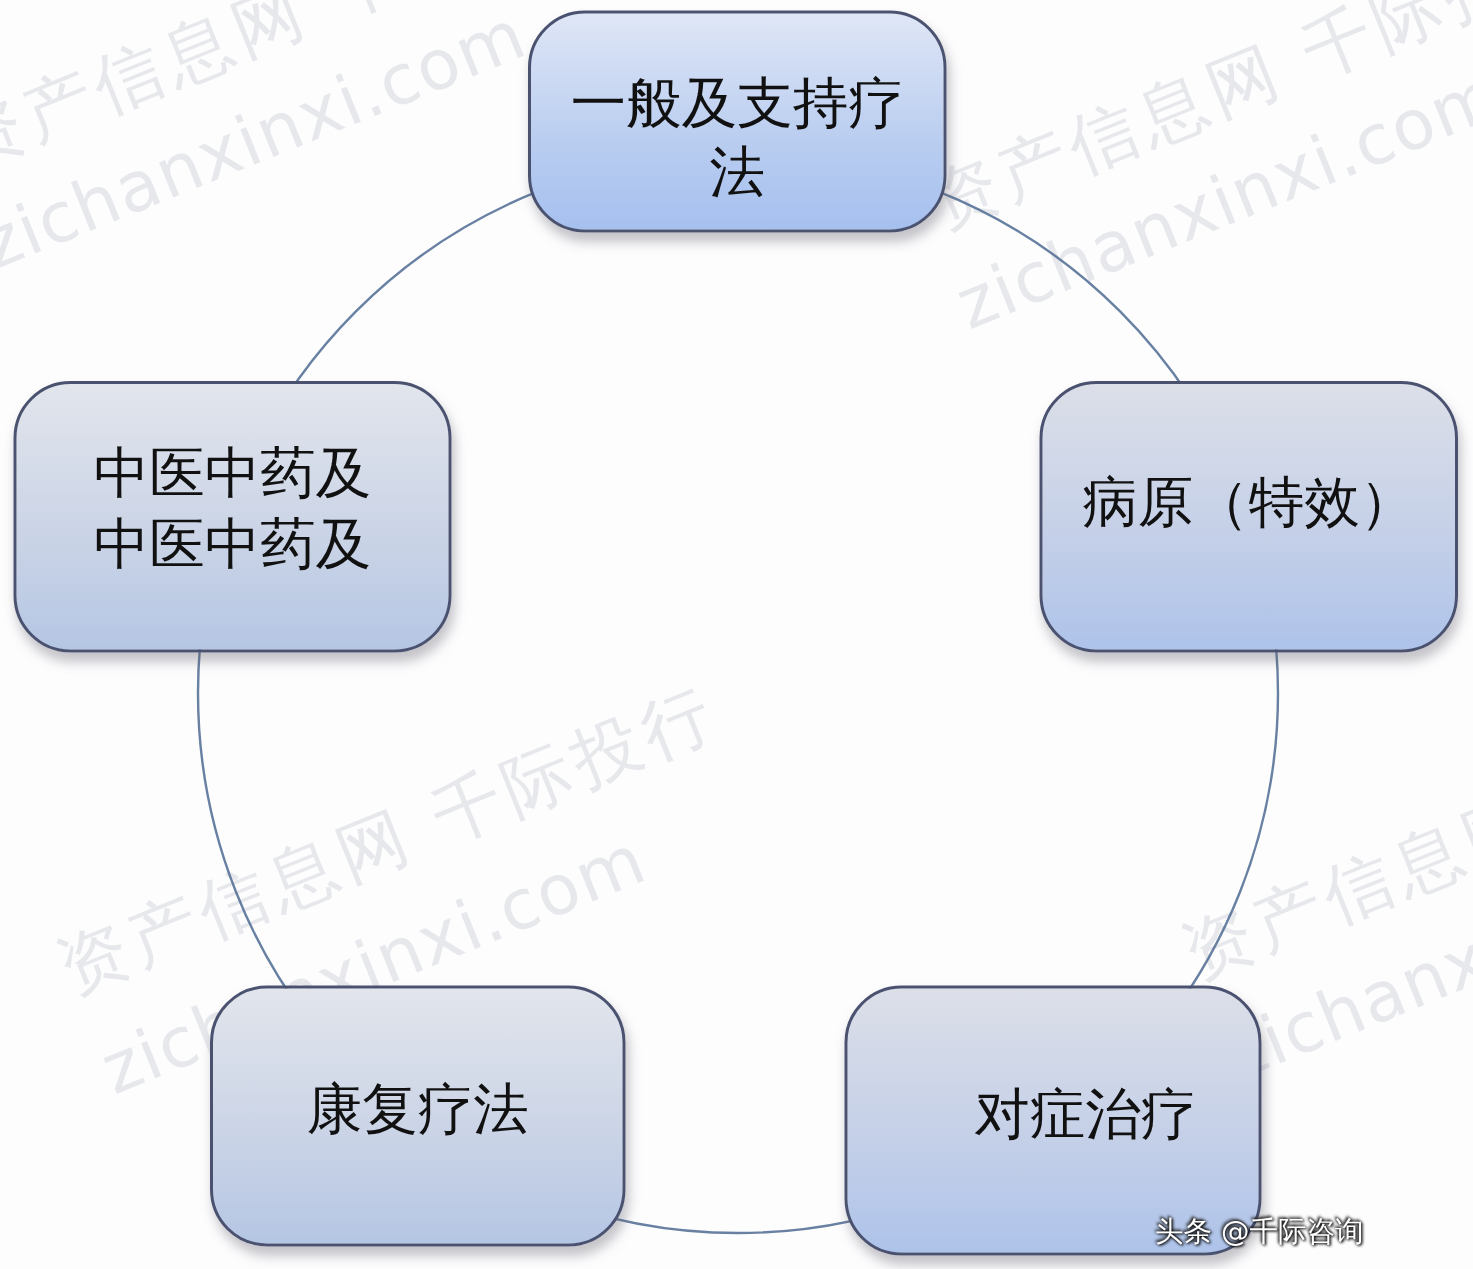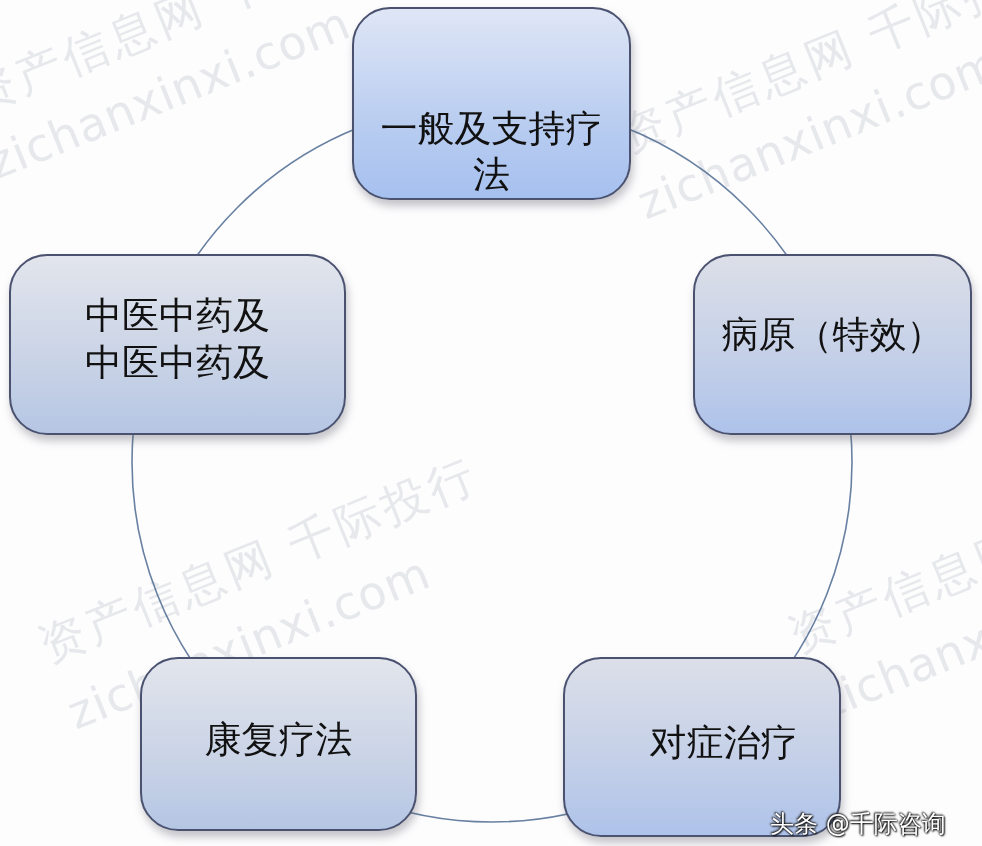--- a/index.html
+++ b/index.html
@@ -23,42 +23,42 @@
       box-shadow: 2px 6px 8px rgba(90,90,100,0.35);
       display: flex; align-items: center; justify-content: center;
       text-align: center; color: #111;
       font-family: "DejaVu Sans", sans-serif;
     }
     .node-text { line-height: 1.25; font-size: 37px; }
     .g-blue { background: linear-gradient(180deg, #dfe6f6 0%, #b9cdf0 60%, #a6c0ef 100%); }
     .g-grey { background: linear-gradient(180deg, #e2e5ec 0%, #c9d3e6 60%, #b5c6e4 100%); }
     .g-mix { background: linear-gradient(180deg, #dcdfe8 0%, #c3cfe8 60%, #aec3ea 100%); }
     .credit {
-      position: absolute; left: 770px; top: 808px; font-size: 24px; color: #fff;
+      position: absolute; left: 770px; top: 808px; font-size: 19px; color: #fff;
       text-shadow: 0 0 2px #000, 1px 1px 2px #000, -1px -1px 2px #333;
       font-family: "DejaVu Sans", sans-serif;
     }
   </style>
 </head>
 <body>
 
 <div class="watermark wm-cn" style="left:-40px; top:70px;">资产信息网 千际投行</div>
 <div class="watermark wm-en" style="left:-20px; top:140px;">zichanxinxi.com</div>
 <div class="watermark wm-cn" style="left:610px; top:110px;">资产信息网 千际投行</div>
 <div class="watermark wm-en" style="left:630px; top:180px;">zichanxinxi.com</div>
 <div class="watermark wm-cn" style="left:30px; top:620px;">资产信息网 千际投行</div>
 <div class="watermark wm-en" style="left:60px; top:690px;">zichanxinxi.com</div>
 <div class="watermark wm-cn" style="left:780px; top:610px;">资产信息网</div>
 <div class="watermark wm-en" style="left:810px; top:680px;">zichanxinxi</div>
 
 <svg class="ring" width="982" height="846">
   <circle cx="492" cy="462" r="360" fill="none" stroke="#4e6a90" stroke-width="1.6" opacity="0.85"></circle>
 </svg>
 
-<div class="node g-blue" style="left:352px; top:7px; width:279px; height:193px; align-items:flex-end; padding-top:22px;">
+<div class="node g-blue" style="left:352px; top:7px; width:279px; height:148px; align-items:center; padding-top:22px;">
   <div class="node-text">
     <div>一般及支持疗</div>
     <div>法</div>
   </div>
 </div>
 
 <div class="node g-mix" style="left:693px; top:254px; width:279px; height:181px;">
   <div class="node-text" style="margin-top:-18px;">
     <div>病原（特效）</div>
   </div>
@@ -69,20 +69,20 @@
     <div>对症治疗</div>
   </div>
 </div>
 
 <div class="node g-grey" style="left:140px; top:657px; width:277px; height:174px;">
   <div class="node-text" style="margin-top:-8px;">
     <div>康复疗法</div>
   </div>
 </div>
 
-<div class="node g-grey" style="left:9px; top:254px; width:337px; height:181px;">
+<div class="node g-grey" style="left:9px; top:254px; width:292px; height:181px;">
   <div class="node-text" style="margin-top:-10px;">
     <div>中医中药及</div>
     <div>中医中药及</div>
   </div>
 </div>
 
 <div class="credit">头条 @千际咨询</div>
 
 </body></html>

